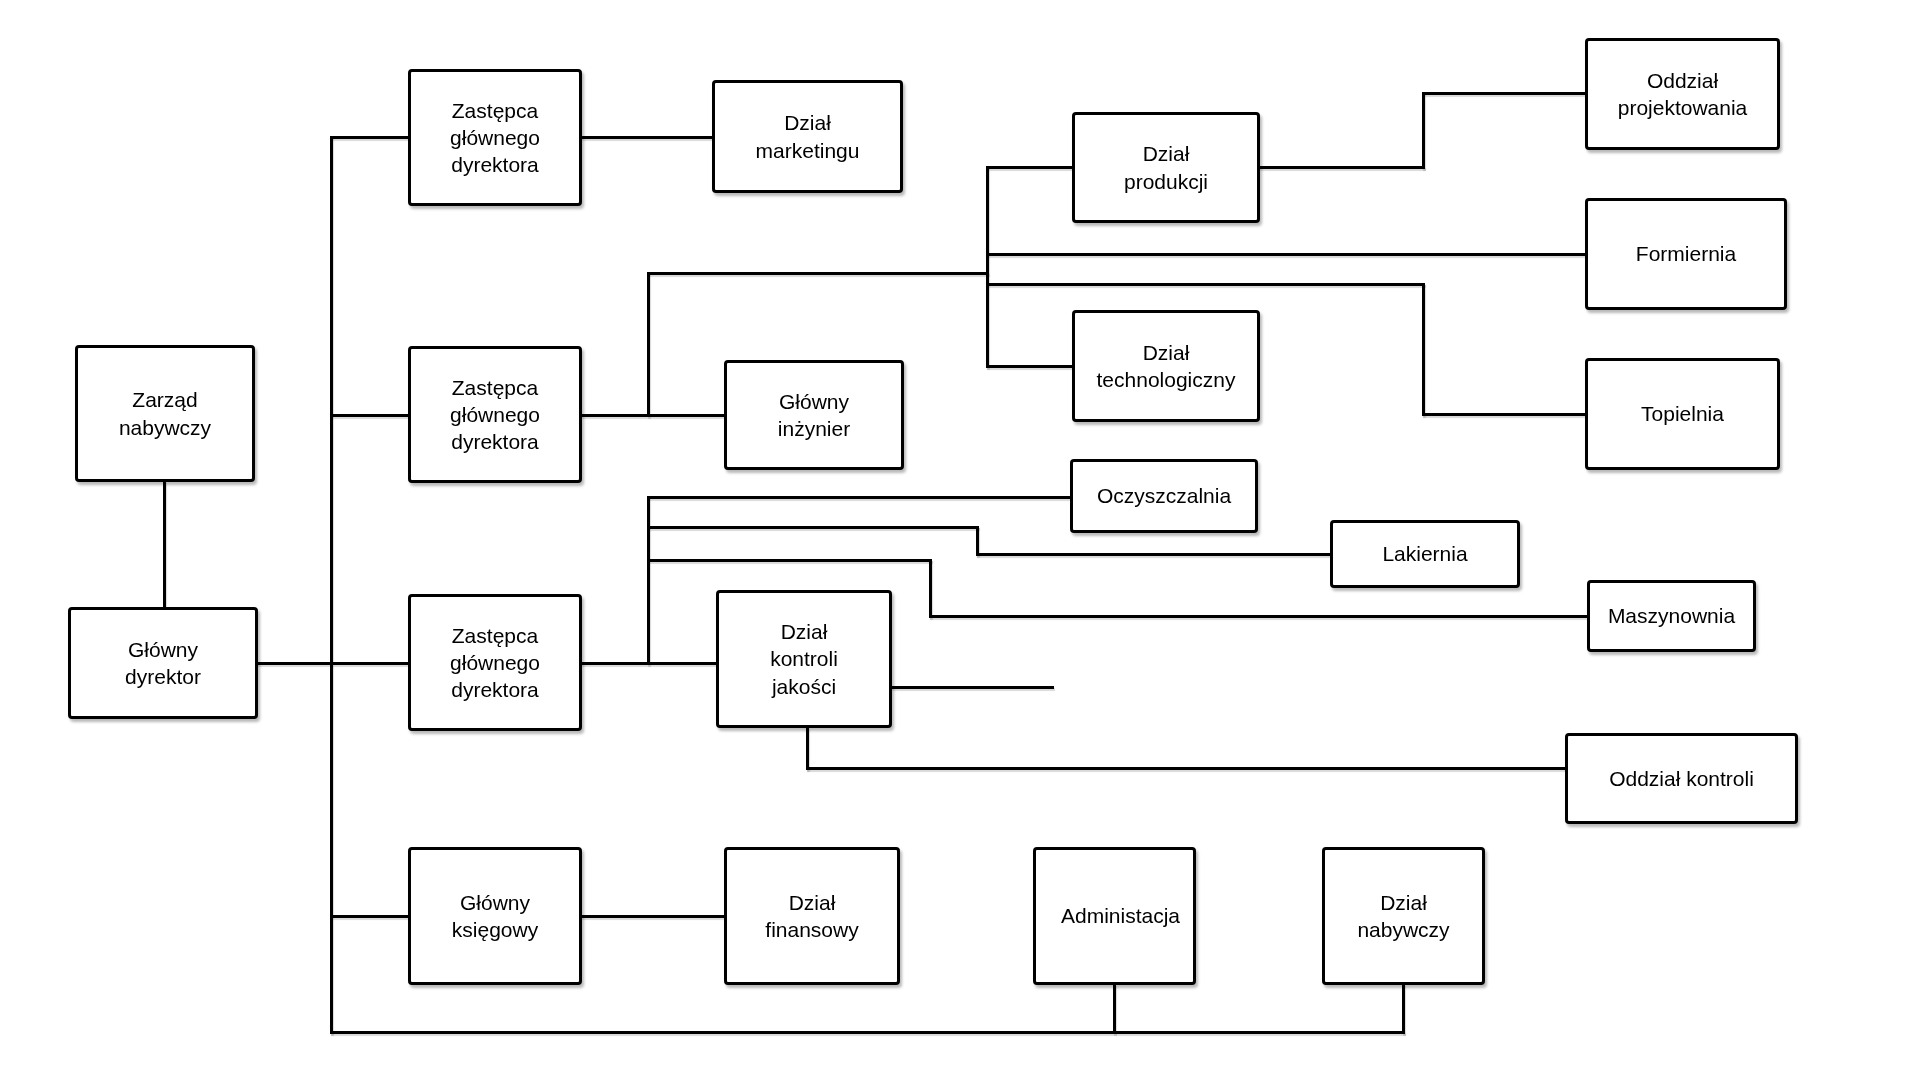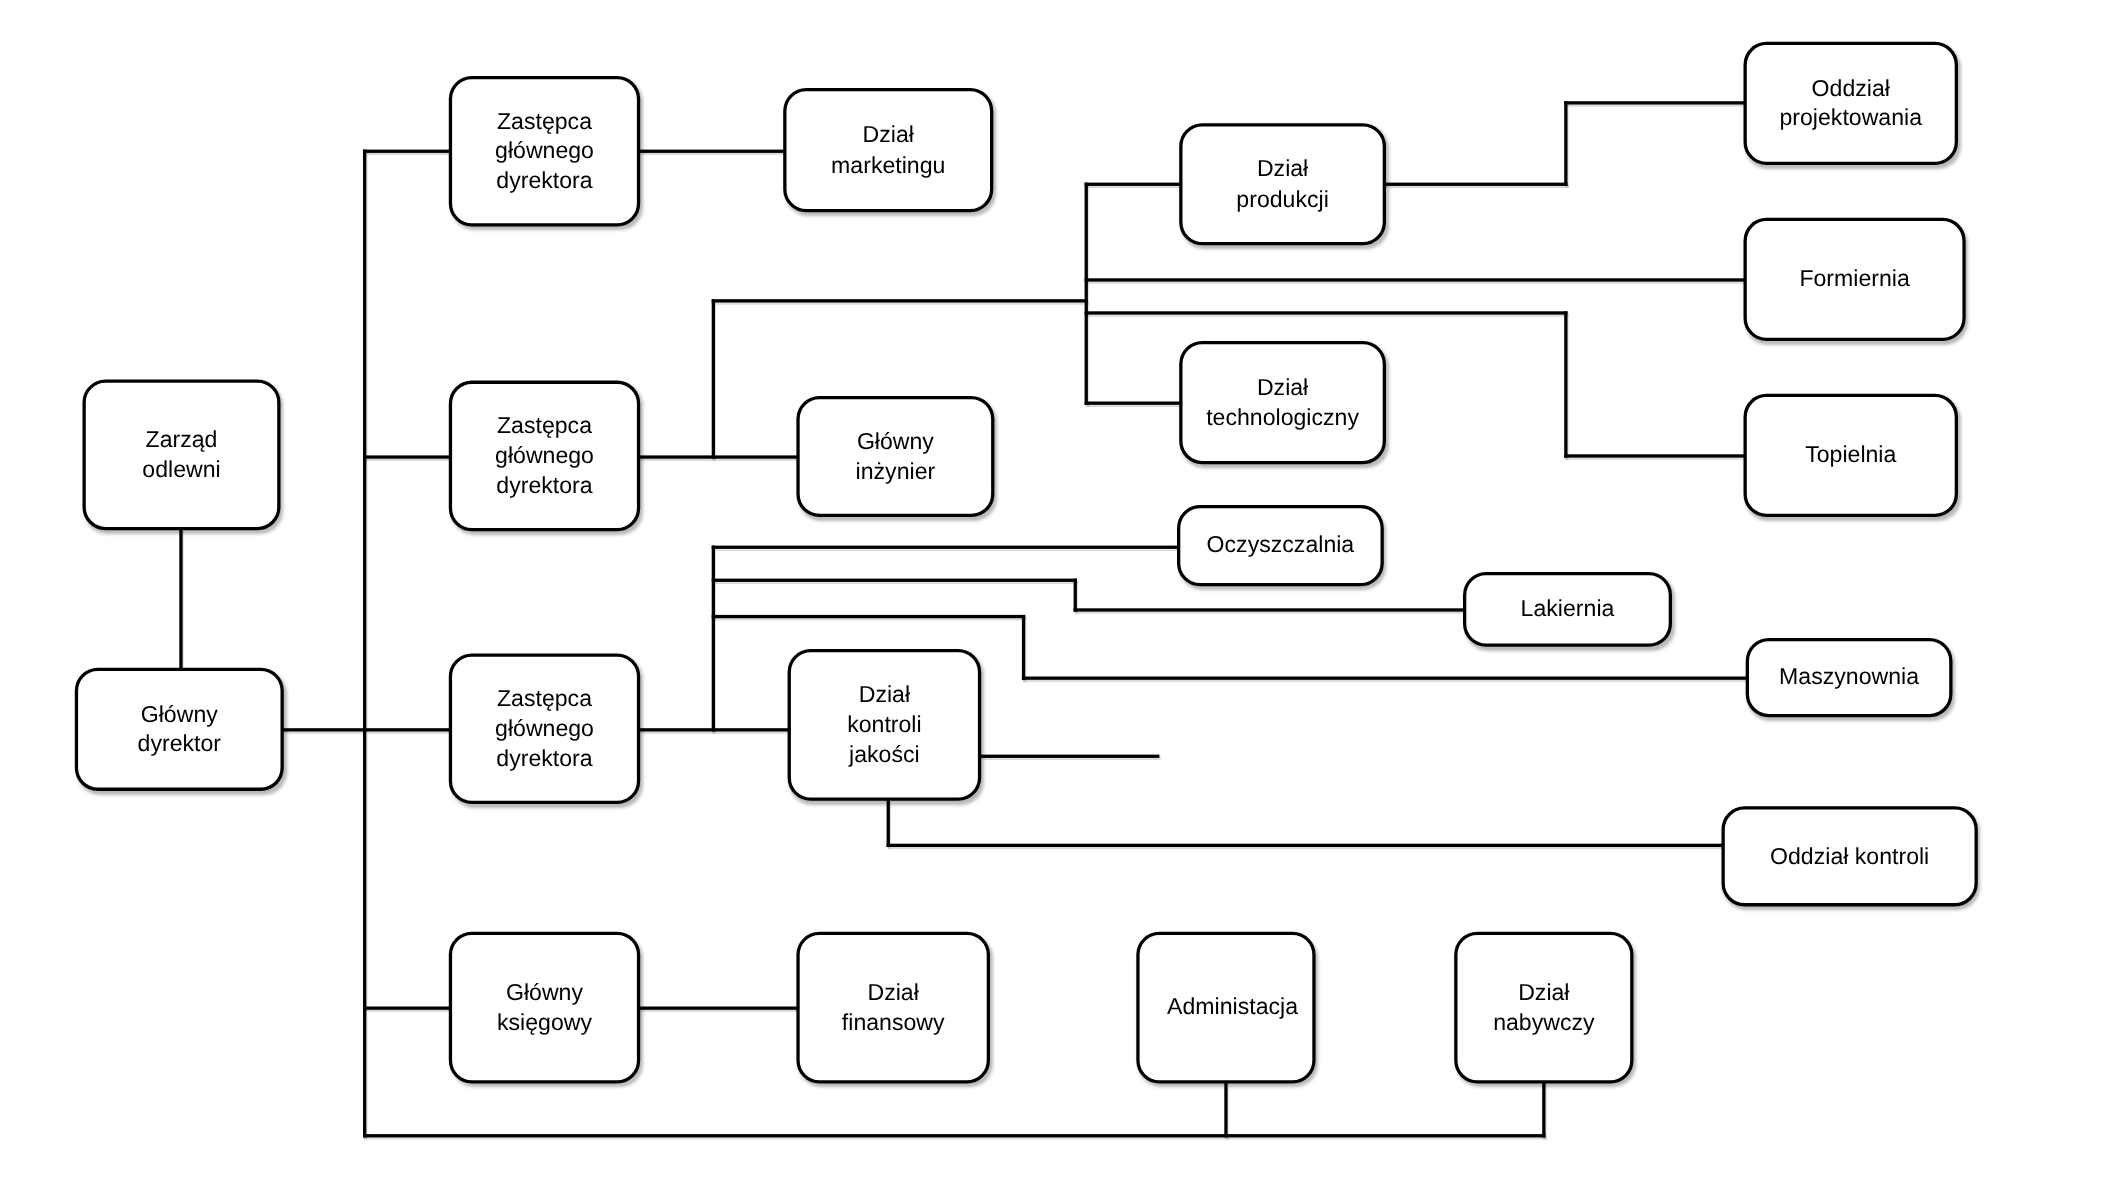--- a/index.html
+++ b/index.html
@@ -13,21 +13,21 @@
     height: 1080px;
     background: var(--bg-color, #ffffff);
     font-family: "Liberation Sans", "DejaVu Sans", sans-serif;
     overflow: hidden;
   }
   .node {
     position: absolute;
     box-sizing: border-box;
     background: var(--node-fill, #ffffff);
     border: 3px solid var(--node-border, #000000);
-    border-radius: 21px;
+    border-radius: 4px;
     box-shadow: 2px 3px 3px rgba(0,0,0,0.28);
     display: flex;
     align-items: center;
     justify-content: center;
     text-align: center;
     white-space: pre-line;
     font-size: 21px;
     line-height: 1.3;
     color: #000000;
     font-weight: 400;
@@ -72,21 +72,21 @@
     <div class="edge" style="left: 646.5px; top: 558.5px; width: 285px; height: 3px;"></div>
     <div class="edge" style="left: 928.5px; top: 558.5px; width: 3px; height: 59px;"></div>
     <div class="edge" style="left: 928.5px; top: 614.5px; width: 660px; height: 3px;"></div>
     <div class="edge" style="left: 890.5px; top: 685.5px; width: 163px; height: 3px;"></div>
     <div class="edge" style="left: 805.5px; top: 726.5px; width: 3px; height: 43px;"></div>
     <div class="edge" style="left: 805.5px; top: 766.5px; width: 761px; height: 3px;"></div>
     <div class="edge" style="left: 329.5px; top: 1030.5px; width: 1075px; height: 3px;"></div>
     <div class="edge" style="left: 1112.5px; top: 983.5px; width: 3px; height: 50px;"></div>
     <div class="edge" style="left: 1401.5px; top: 983.5px; width: 3px; height: 50px;"></div>
     <div class="node" style="left: 75px; top: 345px; width: 180px; height: 137px;">Zarząd
-odlewni</div>
+nabywczy</div>
     <div class="node" style="left: 68px; top: 607px; width: 190px; height: 112px;">Główny
 dyrektor</div>
     <div class="node" style="left: 408px; top: 69px; width: 174px; height: 137px;">Zastępca
 głównego
 dyrektora</div>
     <div class="node" style="left: 712px; top: 80px; width: 191px; height: 113px;">Dział
 marketingu</div>
     <div class="node" style="left: 408px; top: 346px; width: 174px; height: 137px;">Zastępca
 głównego
 dyrektora</div>
@@ -101,21 +101,21 @@
     <div class="node" style="left: 1585px; top: 198px; width: 202px; height: 112px;">Formiernia</div>
     <div class="node" style="left: 1585px; top: 358px; width: 195px; height: 112px;">Topielnia</div>
     <div class="node" style="left: 408px; top: 594px; width: 174px; height: 137px;">Zastępca
 głównego
 dyrektora</div>
     <div class="node" style="left: 716px; top: 590px; width: 176px; height: 138px;">Dział
 kontroli
 jakości</div>
     <div class="node" style="left: 1070px; top: 459px; width: 188px; height: 74px;">Oczyszczalnia</div>
     <div class="node" style="left: 1330px; top: 520px; width: 190px; height: 68px;">Lakiernia</div>
-    <div class="node" style="left: 1587px; top: 580px; width: 188px; height: 72px;">Maszynownia</div>
+    <div class="node" style="left: 1587px; top: 580px; width: 169px; height: 72px;">Maszynownia</div>
     <div class="node" style="left: 1565px; top: 733px; width: 233px; height: 91px;">Oddział kontroli</div>
     <div class="node" style="left: 408px; top: 847px; width: 174px; height: 138px;">Główny
 księgowy</div>
     <div class="node" style="left: 724px; top: 847px; width: 176px; height: 138px;">Dział
 finansowy</div>
     <div class="node" style="left: 1033px; top: 847px; width: 163px; height: 138px; padding-left: 12px;">Administacja</div>
     <div class="node" style="left: 1322px; top: 847px; width: 163px; height: 138px;">Dział
 nabywczy</div>
   </div>
 

